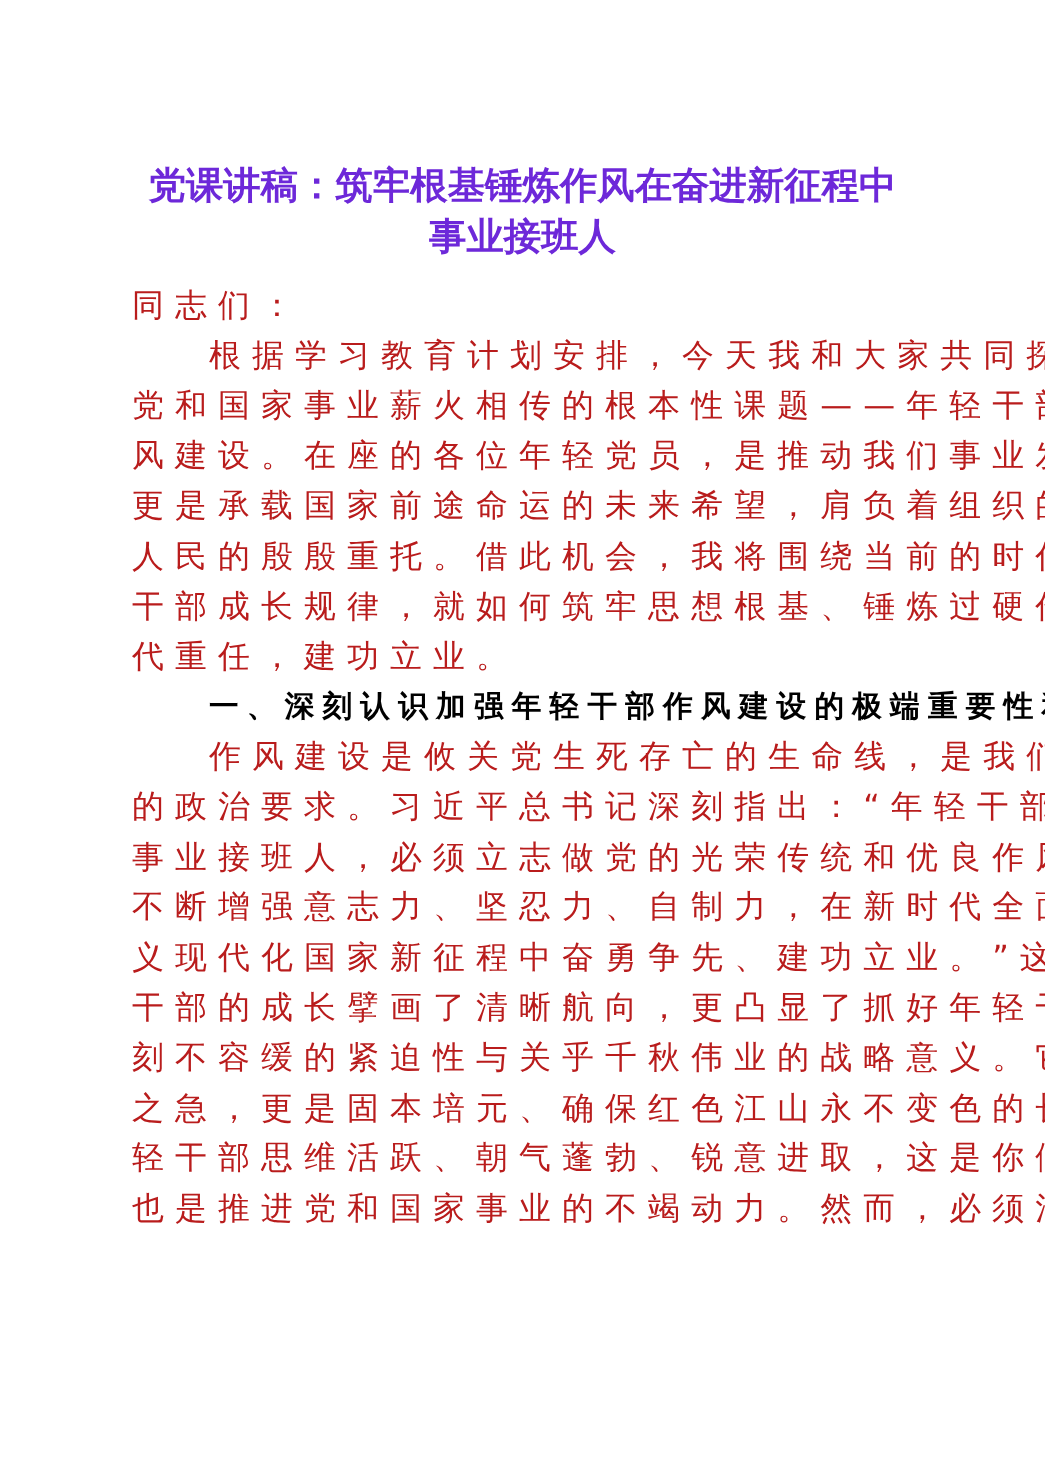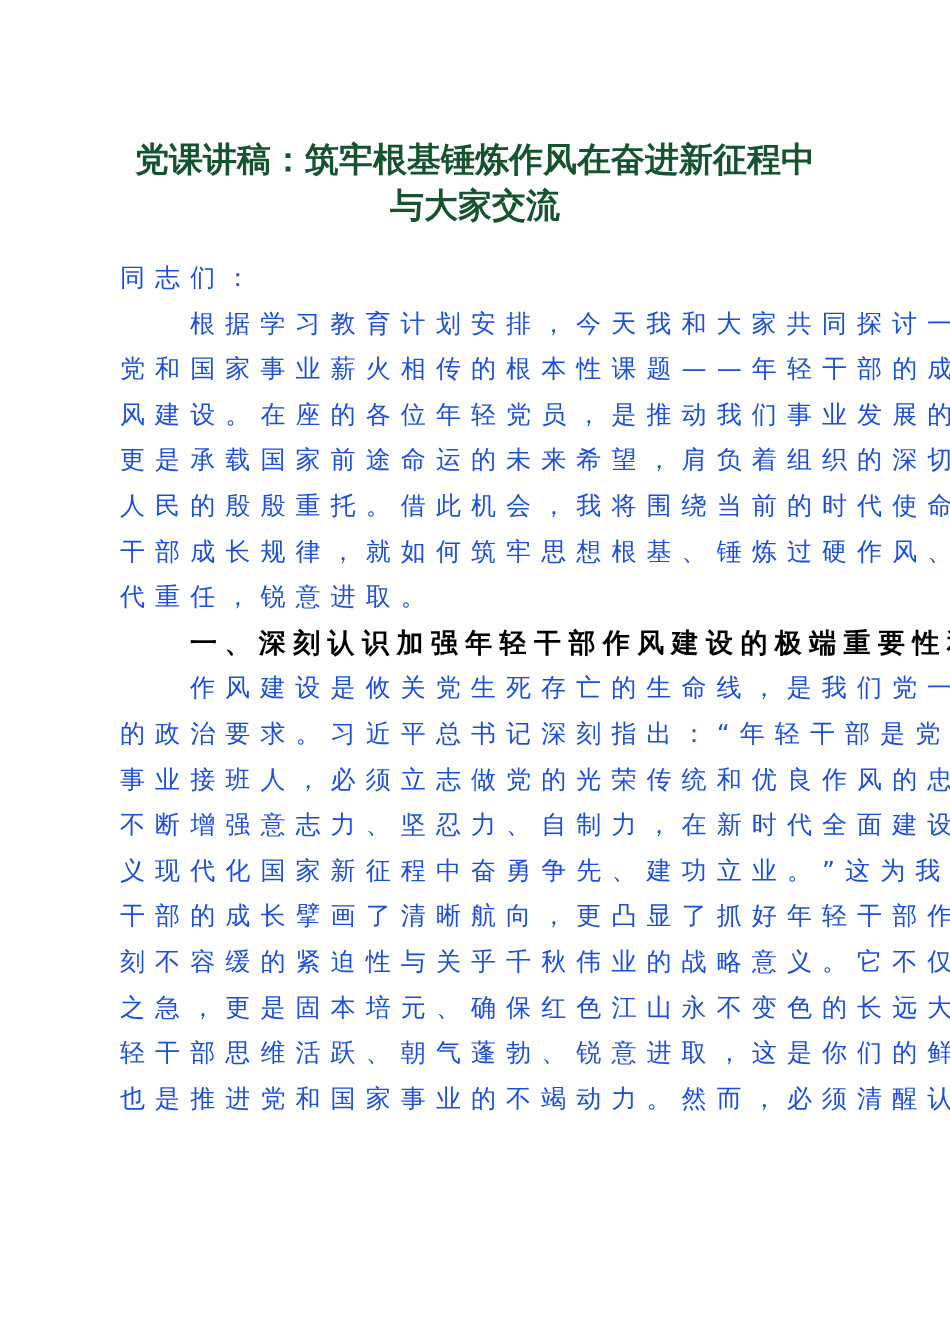--- a/index.html
+++ b/index.html
@@ -19,80 +19,80 @@
     position: absolute;
     left: 0; top: 0;
     width: 950px;
     height: 1344px;
     background: #ffffff;
   }
   .title {
     position: absolute;
     left: 100px;
     width: 750px;
-    top: 136px;
+    top: 146px;
     text-align: center;
     font-family: "DejaVu Serif", "Liberation Serif", serif;
     font-weight: bold;
     font-size: 34px;
     line-height: 46px;
-    color: #14532d;
+    color: #6d28d9;
   }
   .title .tline {
     display: block;
     white-space: nowrap;
   }
   .body-text {
     position: absolute;
     left: 120px;
     top: 255px;
     width: 720px;
   }
   .line {
     display: block;
     white-space: nowrap;
     height: 45.6px;
     line-height: 45.6px;
-    font-size: 25px;
+    font-size: 29px;
     letter-spacing: 10.1px;
-    color: #1d4ed8;
+    color: #b91c1c;
     font-family: "DejaVu Sans", "Liberation Sans", sans-serif;
     font-weight: normal;
   }
   .line.indent {
     padding-left: 70px;
   }
   .line.heading {
     font-weight: bold;
     color: #000000;
     letter-spacing: 7.4px;
     font-size: 27px;
   }
 </style>
 </head>
 <body>
 
 <div class="page">
 
   <div class="title">
     <span class="tline">党课讲稿：筑牢根基锤炼作风在奋进新征程中</span>
-    <span class="tline">与大家交流</span>
+    <span class="tline">事业接班人</span>
   </div>
 
   <div class="body-text">
     <span class="line">同志们：</span>
 
     <div>
       <span class="line indent">根据学习教育计划安排，今天我和大家共同探讨一个关乎</span>
       <span class="line">党和国家事业薪火相传的根本性课题——年轻干部的成长与作</span>
       <span class="line">风建设。在座的各位年轻党员，是推动我们事业发展的生力军，</span>
       <span class="line">更是承载国家前途命运的未来希望，肩负着组织的深切厚望与</span>
       <span class="line">人民的殷殷重托。借此机会，我将围绕当前的时代使命与年轻</span>
       <span class="line">干部成长规律，就如何筑牢思想根基、锤炼过硬作风、勇担时</span>
-      <span class="line">代重任，锐意进取。</span>
+      <span class="line">代重任，建功立业。</span>
     </div>
 
     <div>
       <span class="line indent heading">一、深刻认识加强年轻干部作风建设的极端重要性和现实</span>
     </div>
 
     <div>
       <span class="line indent">作风建设是攸关党生死存亡的生命线，是我们党一以贯之</span>
       <span class="line">的政治要求。习近平总书记深刻指出：“年轻干部是党和国家</span>
       <span class="line">事业接班人，必须立志做党的光荣传统和优良作风的忠实传人，</span>

